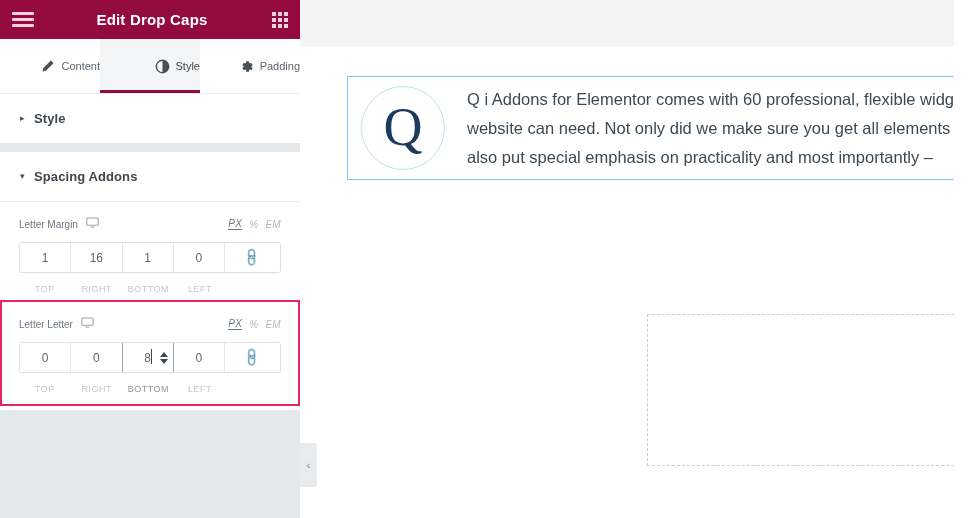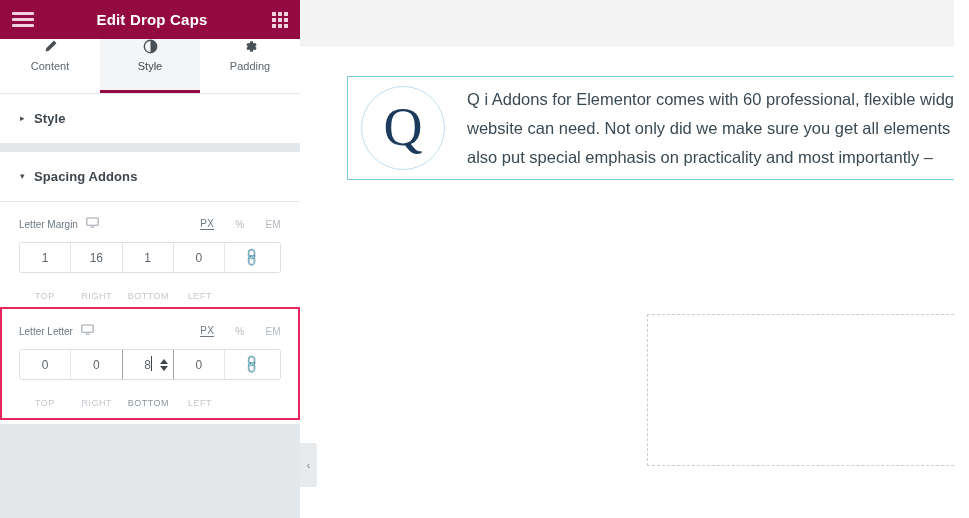--- a/index.html
+++ b/index.html
@@ -88,23 +88,23 @@
   
   .tabs {
     display: flex;
     height: 54px;
     background: #ffffff;
     border-bottom: 1px solid #e6e9ec;
   }
   .tab {
     flex: 1 1 33.33%;
     display: flex;
-    flex-direction: column;
-    align-items: center;
-    justify-content: flex-start;
+    flex-direction: row;
+    align-items: center;
+    justify-content: flex-end;
     gap: 6px;
     cursor: pointer;
     position: relative;
     background: #ffffff;
   }
   .tab.active {
     background: #f4f5f6;
   }
   .tab.active:after {
     content: "";
@@ -180,22 +180,23 @@
   }
   .device-icon {
     margin-left: 8px;
     color: #9aa3ab;
     display: inline-block;
     line-height: 1;
   }
   .units {
     margin-left: auto;
     display: flex;
-    gap: 21px;
-    align-items: center;
+    gap: 7px;
+    align-items: center;
+    font-style: italic;
   }
   .unit {
     font-size: 10px;
     color: #b3bac0;
     cursor: pointer;
     letter-spacing: 0.3px;
   }
   .unit.active {
     color: #6d7882;
     border-bottom: 1px solid #6d7882;
@@ -276,21 +277,21 @@
   }
   .link-icon {
     color: #4a5157;
     font-size: 13px;
     line-height: 1;
     transform: rotate(-45deg);
     display: inline-block;
   }
   .dim-labels {
     display: flex;
-    margin-top: 18px;
+    margin-top: 11px;
   }
   .dim-labels span {
     flex: 1 1 0;
     text-align: center;
     font-size: 9px;
     color: #c2c8cd;
     letter-spacing: 0.5px;
   }
   .dim-labels span.on { color: #8e979e; }
   .dim-labels span.spacer { flex: 0 0 55px; }

